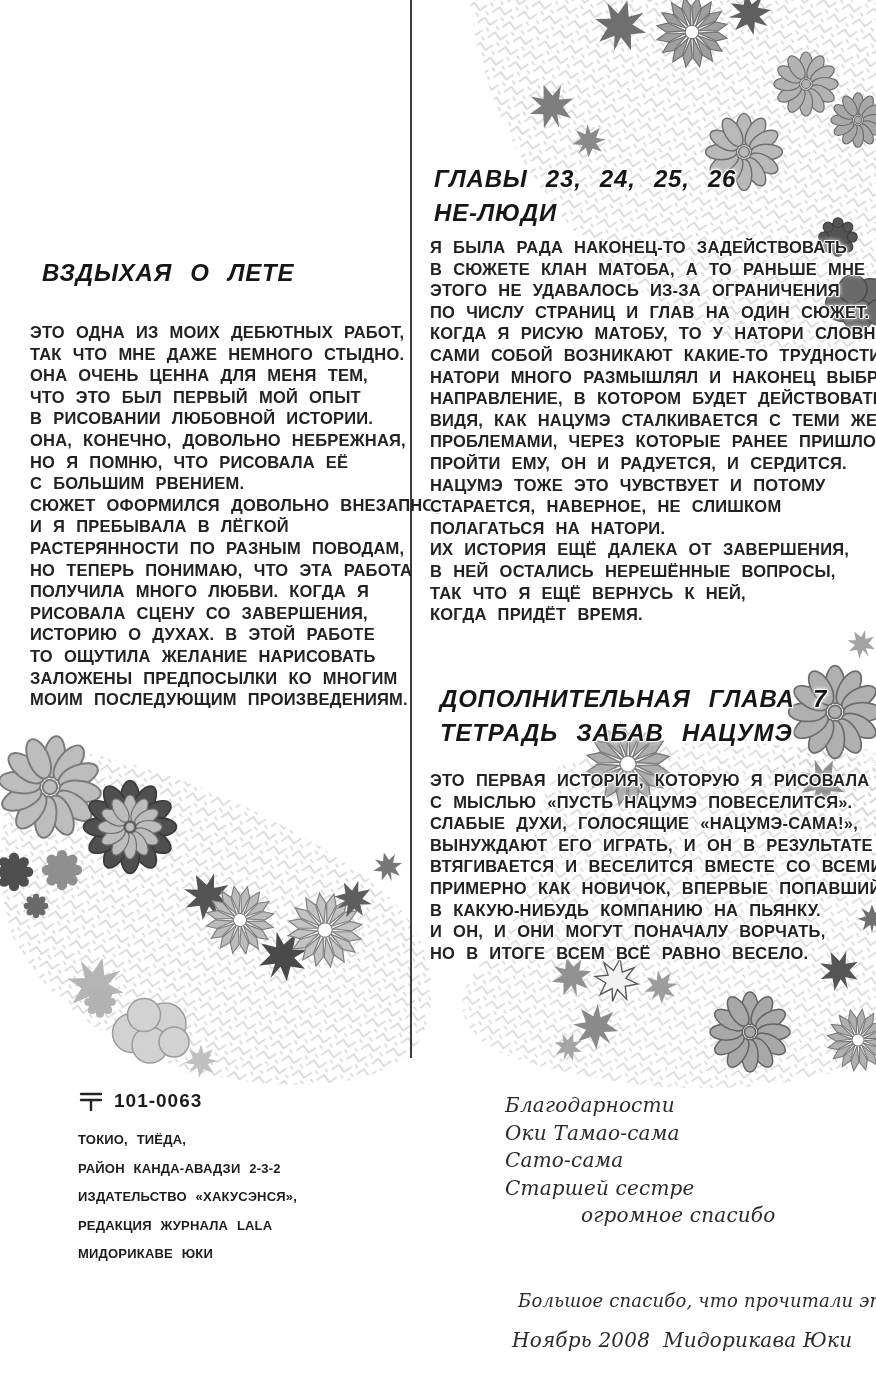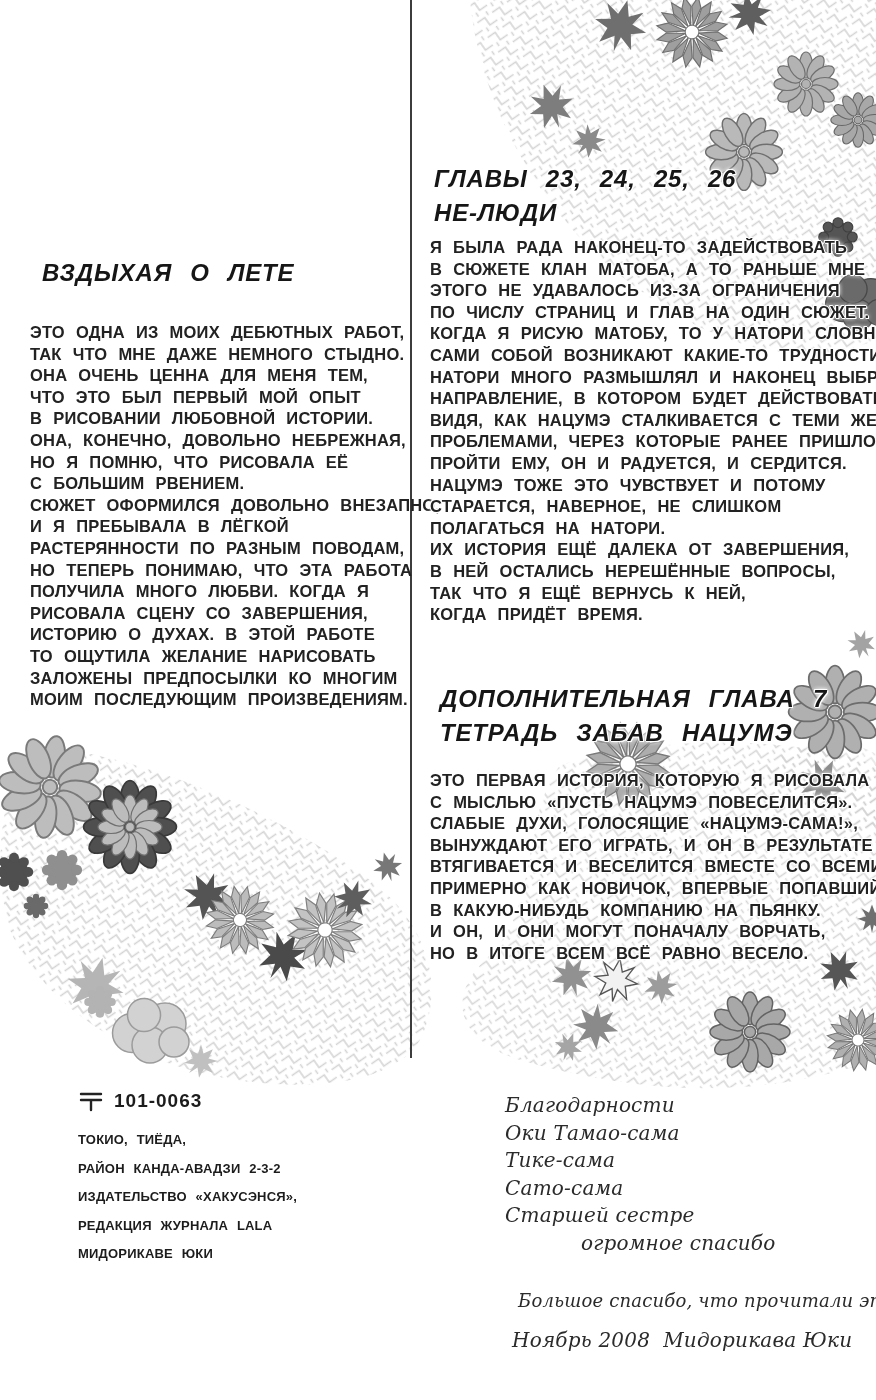--- a/index.html
+++ b/index.html
@@ -247,21 +247,20 @@
         <div>ИЗДАТЕЛЬСТВО «ХАКУСЭНСЯ»,</div>
         <div>РЕДАКЦИЯ ЖУРНАЛА LALA</div>
         <div>МИДОРИКАВЕ ЮКИ</div>
       </div>
   </div>
 
   <div class="txt script thanks" style="left:505px;top:1092px;">
     <div>
         <div>Благодарности</div>
         <div>Оки Тамао-сама</div>
-        <div>Тике-сама</div>
         <div>Сато-сама</div>
         <div>Старшей сестре</div>
       </div>
     <div class="closing">огромное спасибо</div>
   </div>
 
   <div class="txt script closing-line" style="left:518px;top:1290px;">Большое спасибо, что прочитали эту мангу.</div>
 
   <div class="txt script signature" style="left:512px;top:1328px;">Ноябрь 2008  Мидорикава Юки</div>
 

